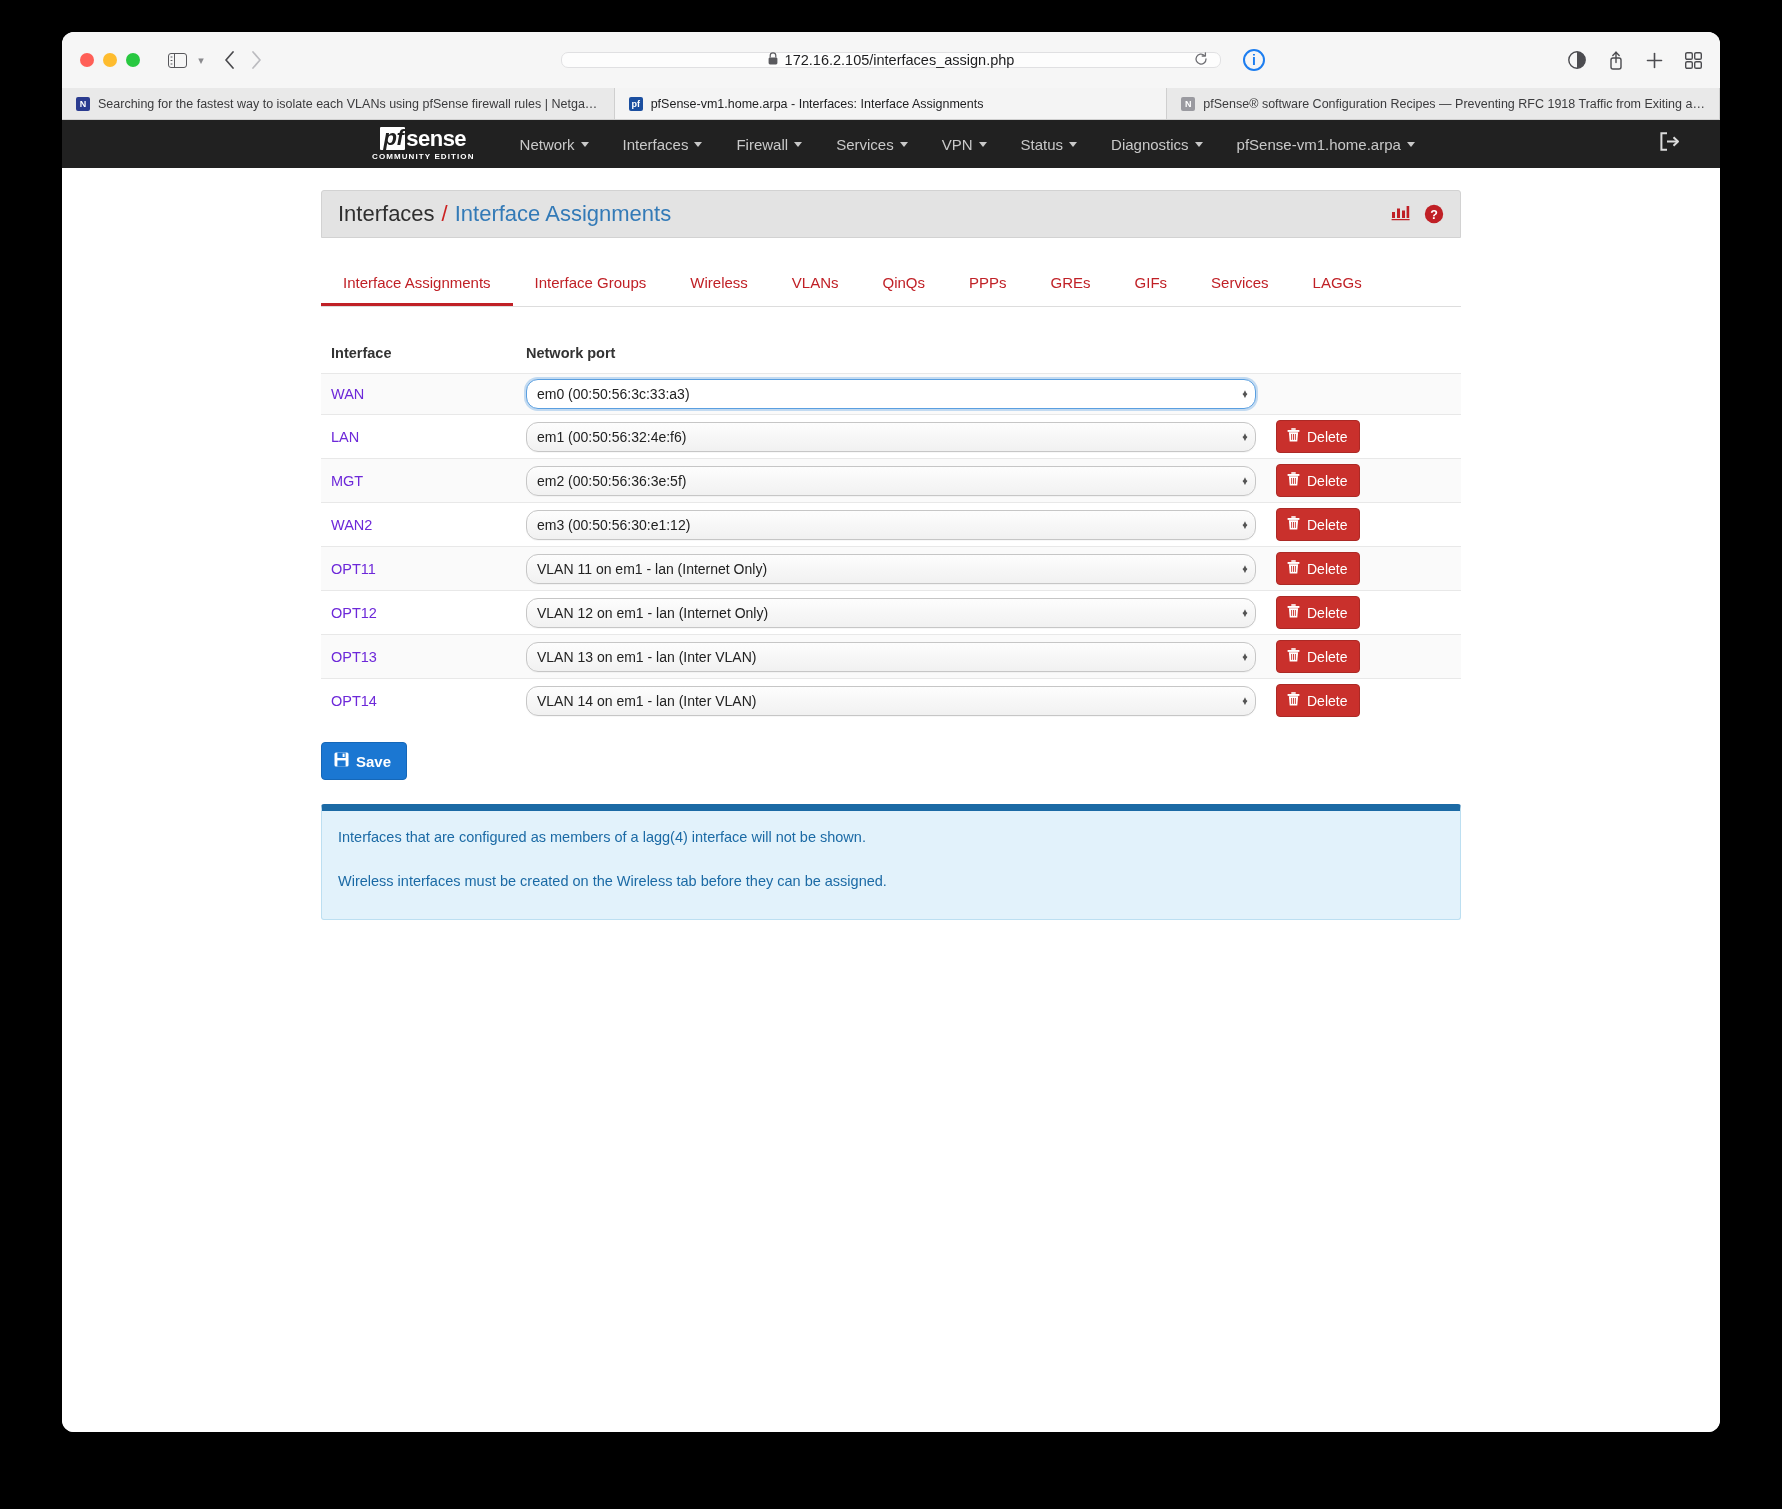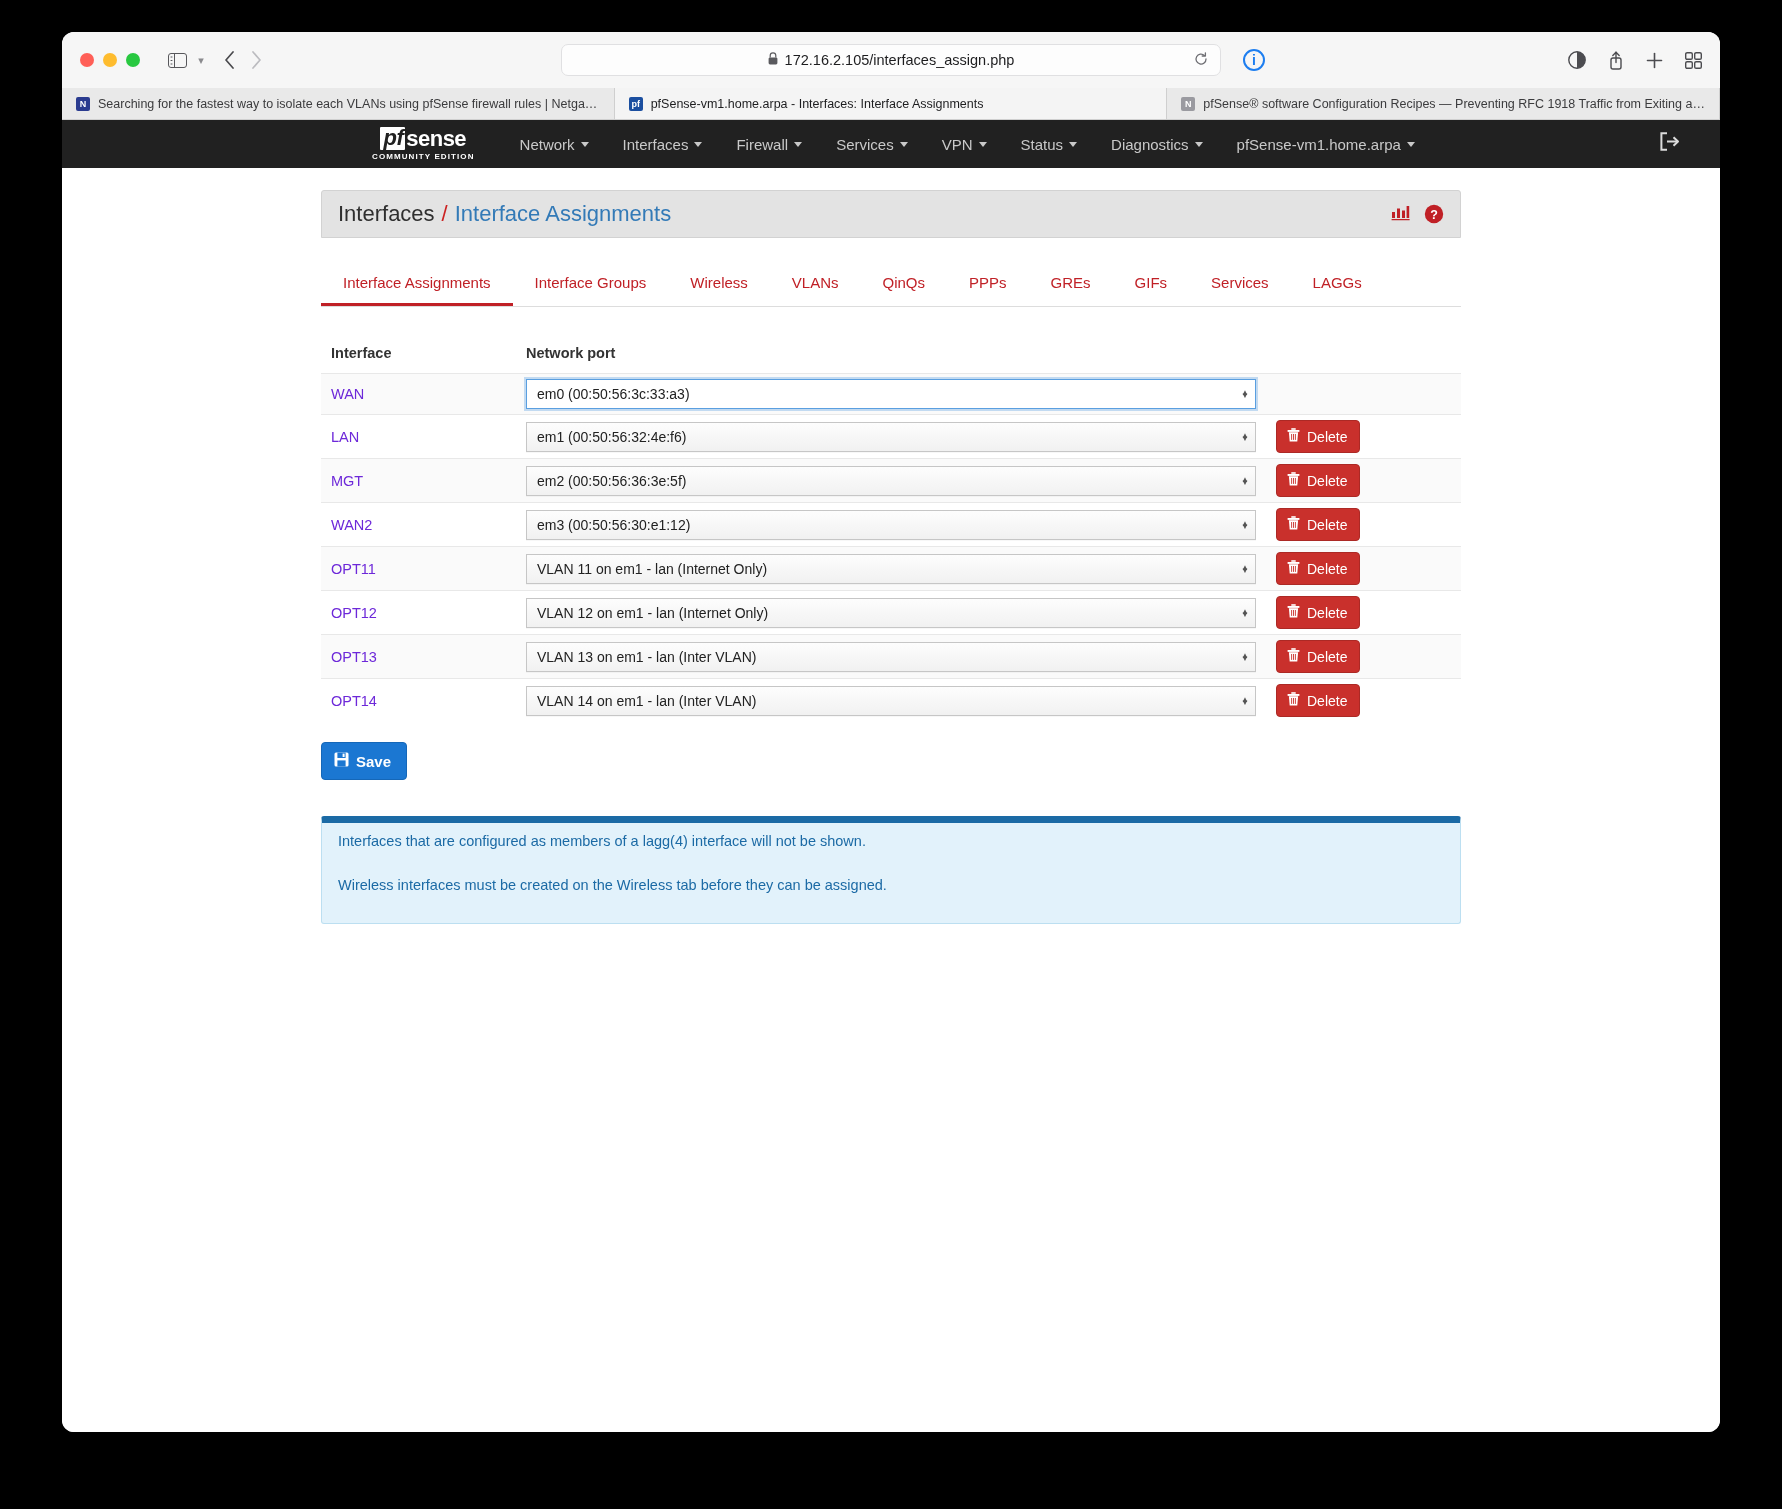--- a/index.html
+++ b/index.html
@@ -45,21 +45,21 @@
     cursor: default;
   }
   .sidebar-toggle { width: 30px; }
   .chev-small { width: 18px; font-size: 11px; color: #8a8a8e; margin-right: 8px;}
   .nav-arrows { display: flex; gap: 16px; margin-left: 6px; color: #58585c; }
   .nav-arrows .disabled { color: #bcbcc0; }
 
   .urlbar {
     position: absolute;
     left: 50%; transform: translateX(-50%);
-    width: 660px; height: 32px;
+    width: 660px; height: 16px;
     background: #fdfdfd;
     border: 1px solid #e0e0e2;
     border-radius: 7px;
     display: flex; align-items: center; justify-content: center;
     font-size: 14.5px; color: #1d1d1f;
     gap: 7px;
   }
   .urlbar .lock { font-size: 12px; color: #5a5a5e; }
   .urlbar .reload {
     position: absolute; right: 12px; font-size: 14px; color: #6e6e73;
@@ -212,21 +212,21 @@
   }
   .table tr.odd td { background: #fafafa; }
   .iface-link {
     color: #6d28d9; font-size: 14.5px; cursor: pointer;
   }
   .select {
     position: relative;
     width: 730px; height: 30px;
     background: linear-gradient(#fdfdfd, #f1f1f1);
     border: 1px solid #c6c6c6;
-    border-radius: 0;
+    border-radius: 12px;
     display: flex; align-items: center;
     padding: 0 28px 0 10px;
     font-size: 14px; color: #222;
     cursor: pointer;
     box-shadow: 0 1px 0 rgba(0,0,0,0.03);
   }
   .select.focused {
     border-color: #5a9fe0;
     box-shadow: 0 0 0 2px rgba(90,159,224,0.35);
     background: #ffffff;
@@ -255,26 +255,26 @@
   .btn-save {
     background: #1b77d2; padding: 9px 15px 9px 12px;
     border: 1px solid #1567b8;
     margin-top: 20px;
     font-size: 15px; font-weight: 700;
   }
   .trash { display: inline-block; }
   .floppy { display: inline-block; }
 
   .infobox {
-    margin-top: 36px;
+    margin-top: 24px;
     background: #e2f2fb;
     border: 1px solid #bcdff1;
     border-top: 7px solid #1b6aa5;
     border-radius: 3px;
-    padding: 8px 16px 26px;
+    padding: 16px 16px 26px;
   }
   .infobox p {
     color: #1b6aa5; font-size: 14.5px; line-height: 1.5;
   }
   .infobox p + p { margin-top: 22px; }
 
   .footer {
     background: #212121;
     height: 54px;
     display: flex; align-items: center; justify-content: center;

